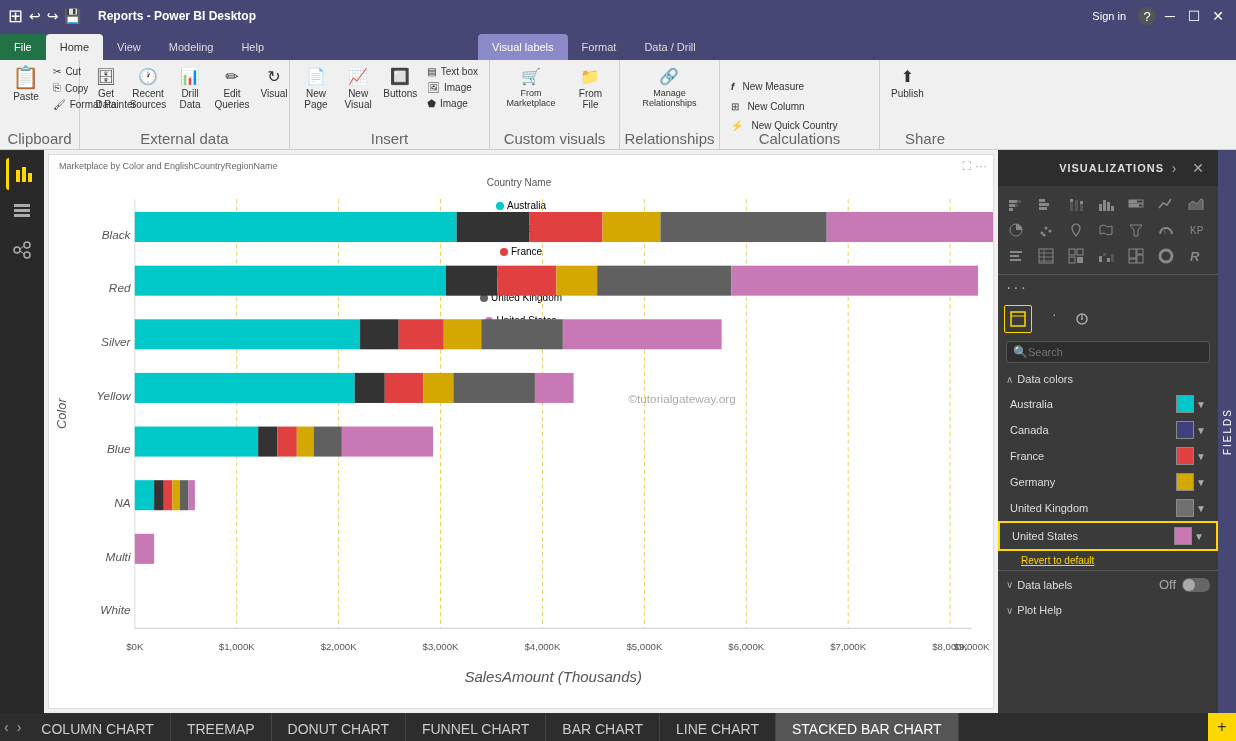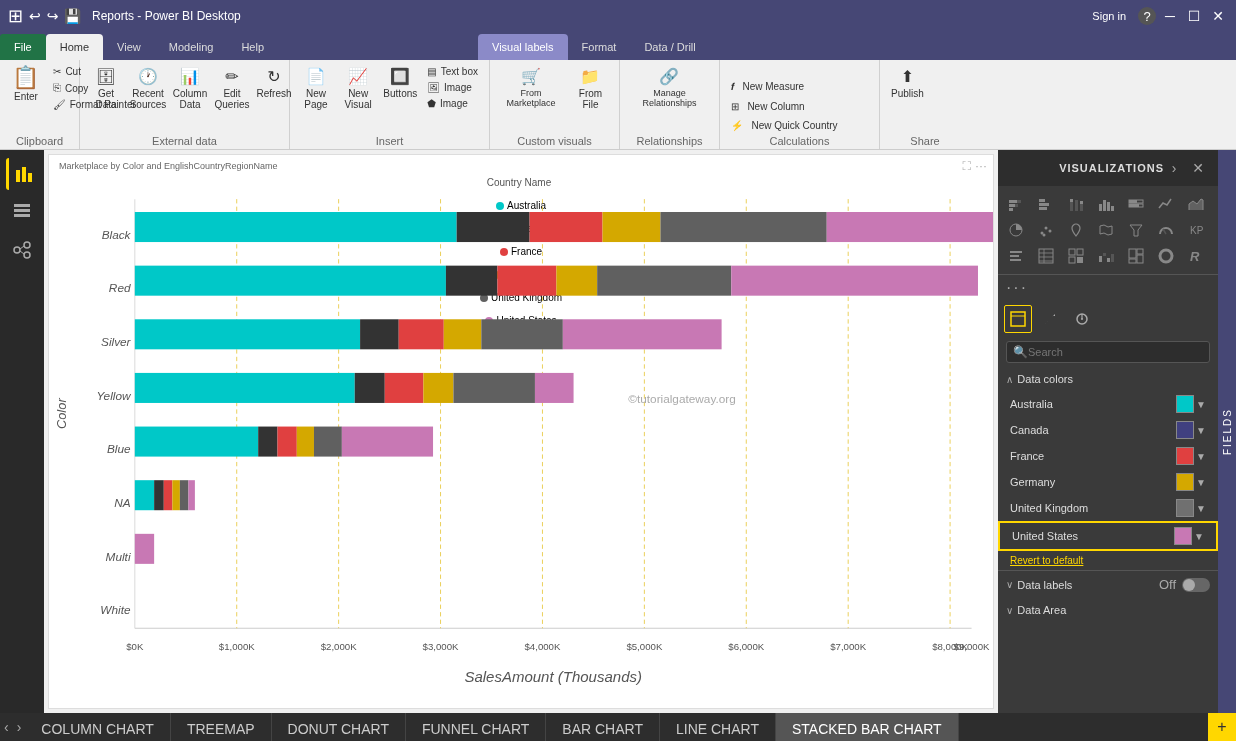--- a/index.html
+++ b/index.html
@@ -53,21 +53,21 @@
       height: 90px;
     }
     .ribbon-group {
       display: flex;
       flex-direction: column;
       border-right: 1px solid #d0d0d0;
       padding: 4px 6px 2px;
       position: relative;
     }
     .ribbon-group-label {
-      font-size: 11px;
+      font-size: 15px;
       color: #666;
       text-align: center;
       position: absolute;
       bottom: 2px;
       left: 0;
       right: 0;
     }
     .ribbon-group-items {
       display: flex;
       align-items: flex-start;
@@ -281,21 +281,21 @@
       gap: 2px;
     }
     .color-swatch {
       width: 18px;
       height: 18px;
       border: 1px solid #888;
     }
     .color-dropdown { color: #aaa; font-size: 10px; cursor: pointer; }
 
     .revert-link {
-      padding: 4px 12px;
+      padding: 4px 23px;
       color: #ffd700;
       font-size: 10px;
       cursor: pointer;
       text-decoration: underline;
     }
     .toggle-control { display: flex; align-items: center; gap: 6px; }
     .toggle-label-sm { color: #aaa; font-size: 13px; }
     .toggle-switch {
       width: 28px;
       height: 14px;
@@ -383,21 +383,21 @@
   </style>
 </head>
 <body>
 
 <div class="title-bar">
   <div class="title-bar-left">
     <span style="font-size:18px;">⊞</span>
     <span style="color:white;font-size:14px;cursor:pointer;">↩</span>
     <span style="color:white;font-size:14px;cursor:pointer;">↪</span>
     <span style="color:white;font-size:14px;cursor:pointer;">💾</span>
-    <span style="font-size:12px;color:white;margin-left:4px;">Reports - Power BI Desktop</span>
+    <span style="font-size:12px;color:white;margin-left:10px;font-weight:bold;">Reports - Power BI Desktop</span>
   </div>
   <div class="title-bar-right">
     <span style="color:white;font-size:11px;cursor:pointer;margin-right:8px;">Sign in</span>
     <span style="color:white;font-size:13px;cursor:pointer;background:#555;border-radius:50%;width:18px;height:18px;display:flex;align-items:center;justify-content:center;">?</span>
     <span class="title-btn">─</span>
     <span class="title-btn">☐</span>
     <span class="title-btn close">✕</span>
   </div>
 </div>
 
@@ -411,21 +411,21 @@
   <div class="ribbon-tab">Format</div>
   <div class="ribbon-tab">Data / Drill</div>
 </div>
 
 <div class="ribbon-body">
 
   <div class="ribbon-group" style="width:80px;">
     <div class="ribbon-group-items">
       <div class="ribbon-btn" style="font-size:10px;">
         <span class="icon">📋</span>
-        <span>Enter</span>
+        <span>Paste</span>
       </div>
       <div class="ribbon-col">
         <div class="ribbon-btn-sm">✂ <span>Cut</span></div>
         <div class="ribbon-btn-sm">⎘ <span>Copy</span></div>
         <div class="ribbon-btn-sm">🖌 <span>Format Painter</span></div>
       </div>
     </div>
     <span class="ribbon-group-label">Clipboard</span>
   </div>
 
@@ -434,29 +434,29 @@
       <div class="ribbon-btn">
         <span class="icon-sm">🗄</span>
         <span>Get Data</span>
       </div>
       <div class="ribbon-btn">
         <span class="icon-sm">🕐</span>
         <span>Recent Sources</span>
       </div>
       <div class="ribbon-btn">
         <span class="icon-sm">📊</span>
-        <span>Column Data</span>
+        <span>Drill Data</span>
       </div>
       <div class="ribbon-btn">
         <span class="icon-sm">✏</span>
         <span>Edit Queries</span>
       </div>
       <div class="ribbon-btn">
         <span class="icon-sm">↻</span>
-        <span>Refresh</span>
+        <span>Visual</span>
       </div>
     </div>
     <span class="ribbon-group-label">External data</span>
   </div>
 
   <div class="ribbon-group" style="width:200px;">
     <div class="ribbon-group-items">
       <div class="ribbon-btn">
         <span class="icon-sm">📄</span>
         <span>New Page</span>
@@ -924,21 +924,21 @@
           <span class="toggle-label-sm">Off</span>
           <div class="toggle-switch">
             <div class="toggle-switch-knob"></div>
           </div>
         </div>
       </div>
     </div>
 
     <div class="section-header">
       <span class="section-chevron">∨</span>
-      <span>Data Area</span>
+      <span>Plot Help</span>
     </div>
   </div>
 
   <div class="fields-side">
     <span class="fields-side-text">FIELDS</span>
   </div>
 </div>
 
 <div class="bottom-tabs">
   <div class="bottom-nav">‹</div>

